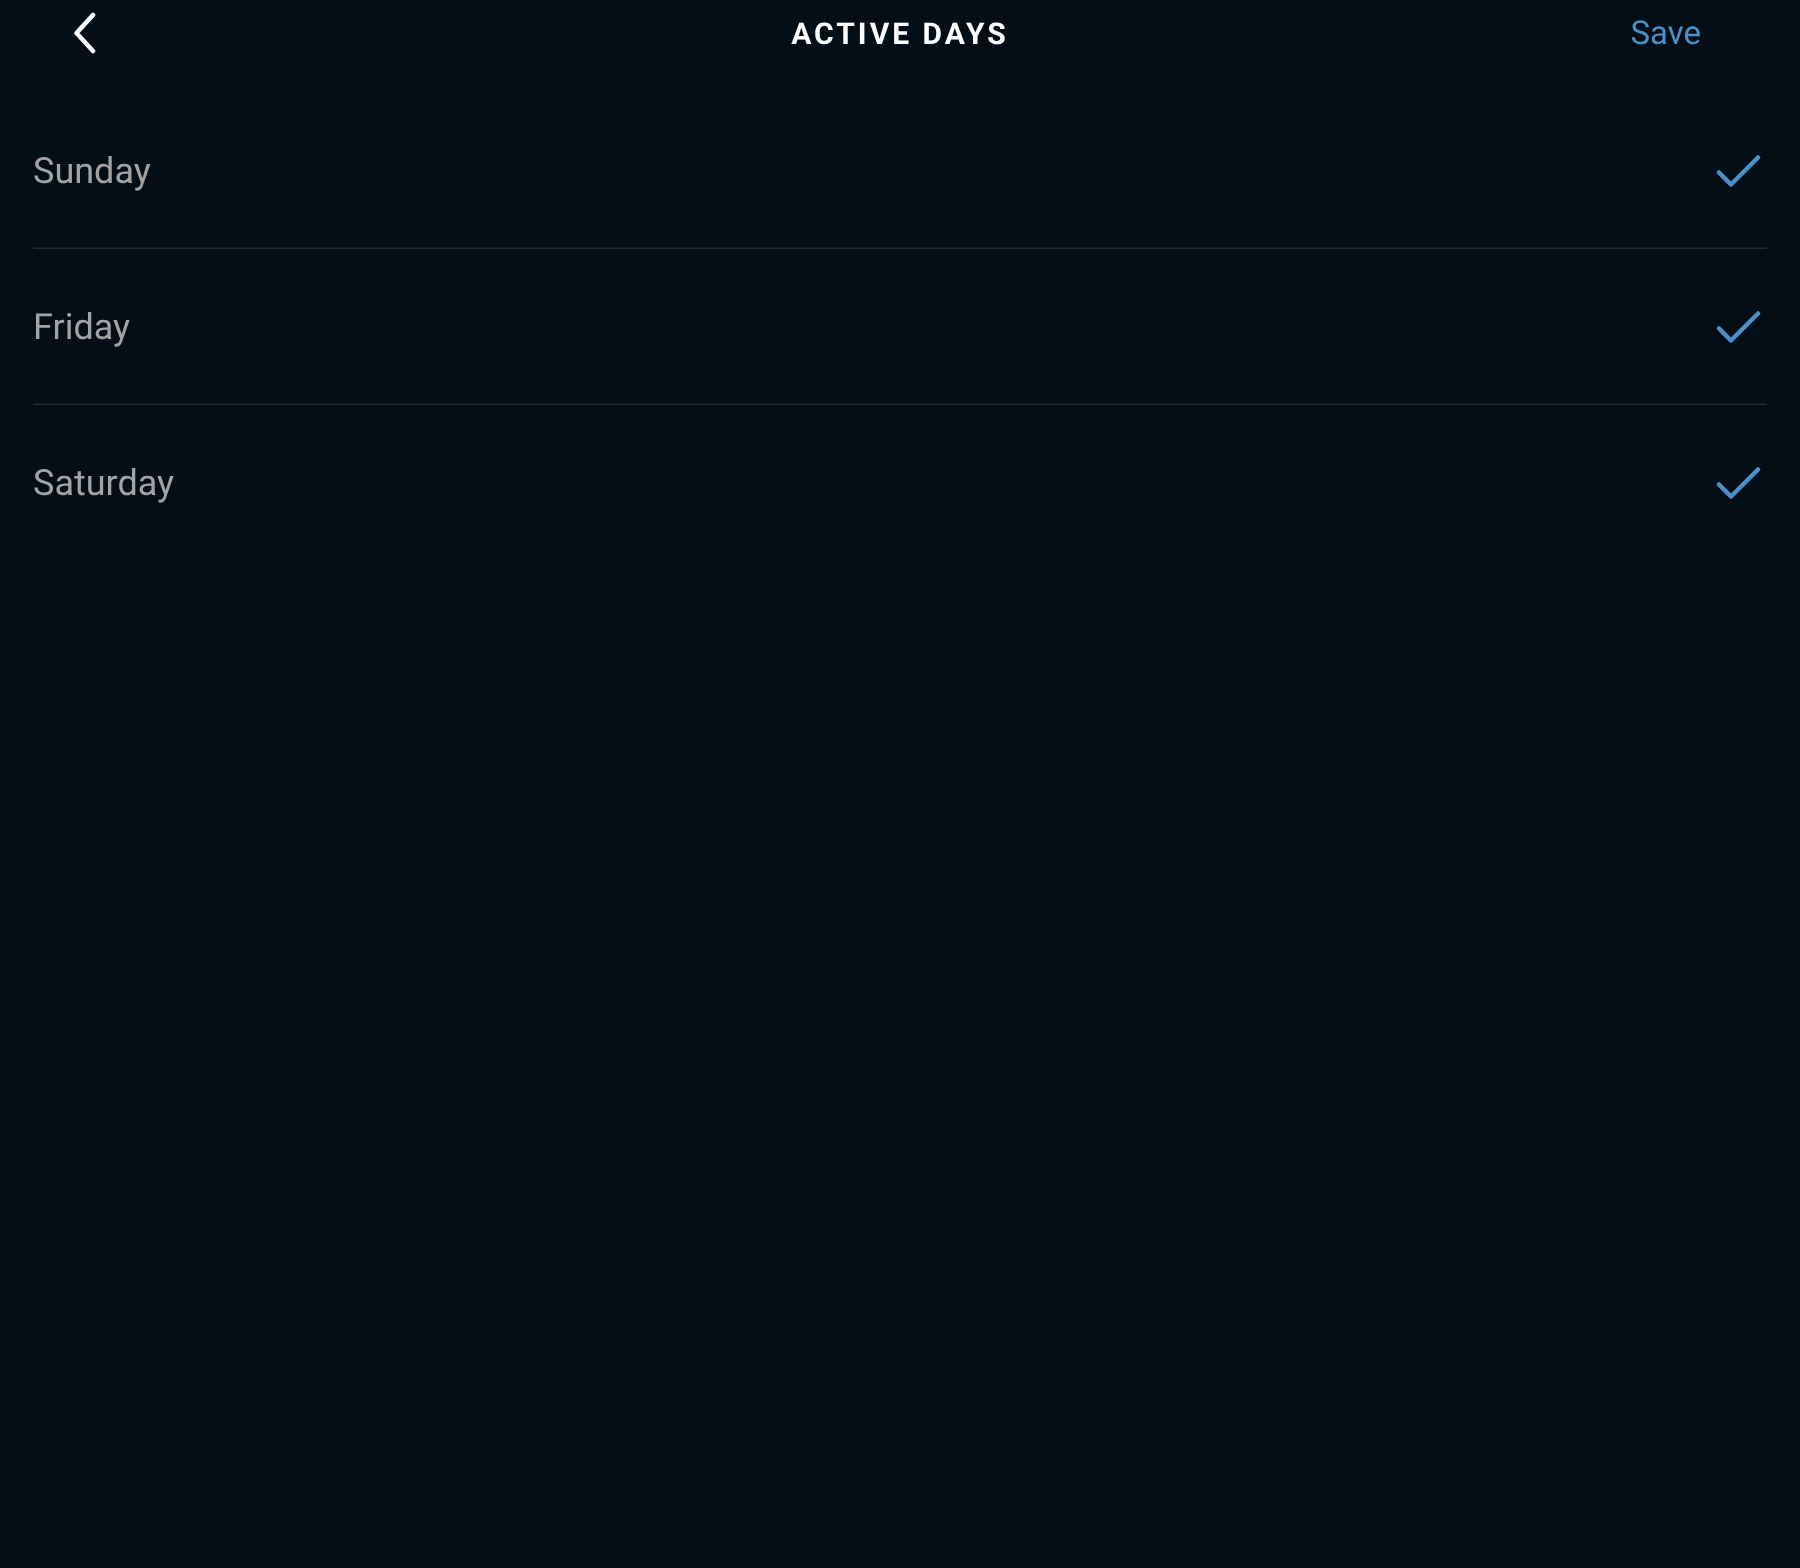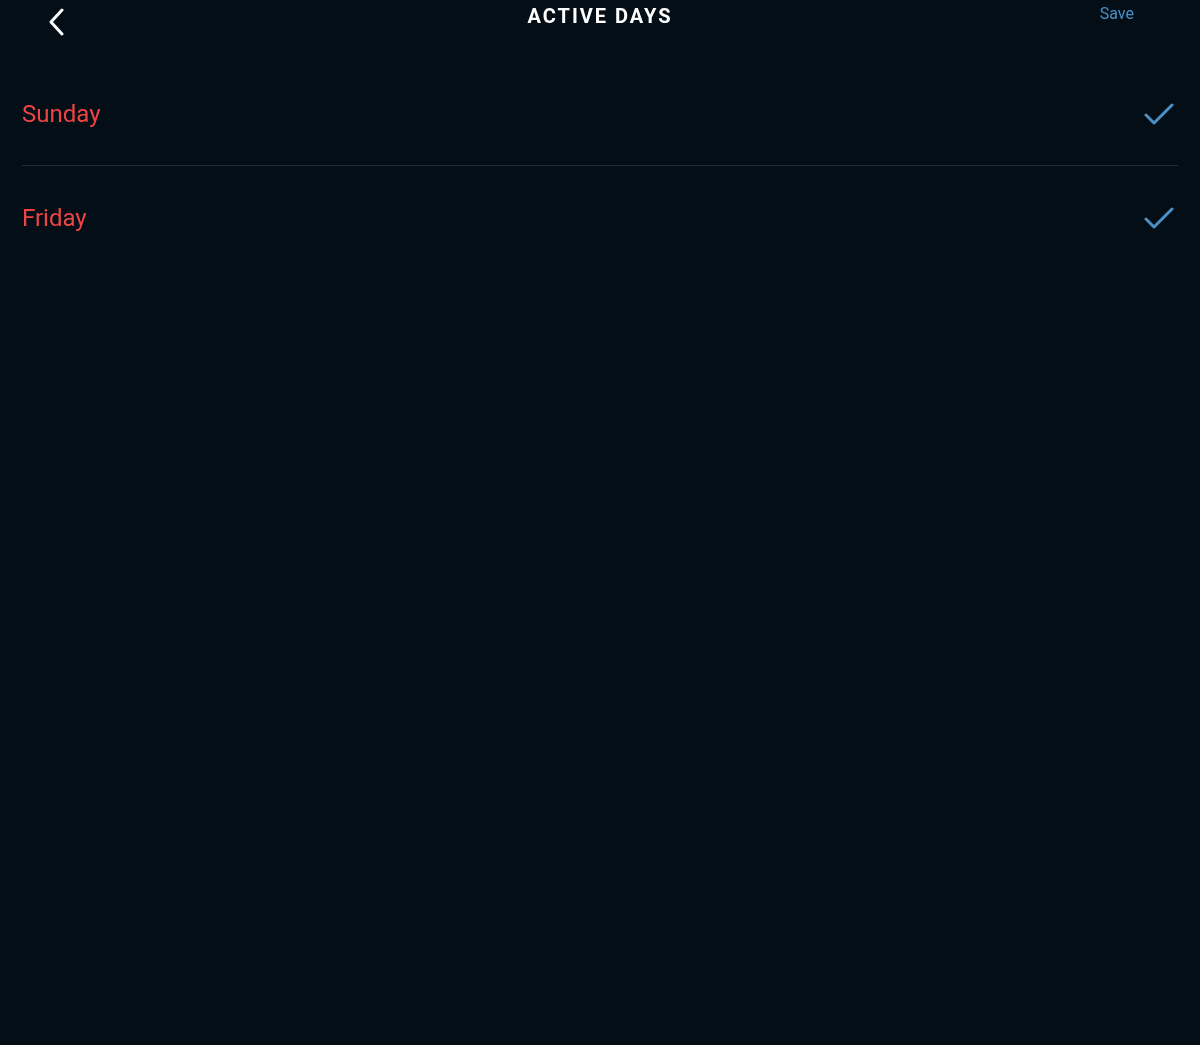--- a/index.html
+++ b/index.html
@@ -10,22 +10,23 @@
     body {
       background-color: #030e17;
       width: 1200px;
       height: 1045px;
       font-family: -apple-system, BlinkMacSystemFont, "Segoe UI", Roboto, "Helvetica Neue", Arial, sans-serif;
       color: #ffffff;
       overflow: hidden;
     }
     .header {
       display: flex;
+      align-items: center;
       justify-content: space-between;
-      padding: 4px 48px;
+      padding: 17px 48px;
       height: 44px;
     }
     .back-button {
       cursor: pointer;
       display: flex;
       align-items: center;
       justify-content: center;
     }
     .back-button svg {
       width: 18px;
@@ -35,42 +36,42 @@
       color: #ffffff;
       font-size: 20px;
       font-weight: 700;
       letter-spacing: 2px;
       position: absolute;
       left: 50%;
       transform: translateX(-50%);
     }
     .save-button {
       color: #4a90c7;
-      font-size: 16px;
+      font-size: 22px;
       font-weight: 400;
       cursor: pointer;
       padding-right: 18px;
     }
     .list {
       padding: 0 22px;
       margin-top: 18px;
     }
     .list-item {
       display: flex;
       align-items: center;
       justify-content: space-between;
       height: 104px;
       border-bottom: 1px solid #232b32;
       cursor: pointer;
     }
     .list-item:last-child {
       border-bottom: none;
     }
     .list-item-label {
-      color: #ef4444;
+      color: #a3a3a3;
       font-size: 24px;
       font-weight: 400;
     }
     .check-icon {
       display: flex;
       align-items: center;
       justify-content: center;
       padding-right: 4px;
     }
     .check-icon svg {
@@ -101,13 +102,21 @@
     </span>
   </div>
   <div class="list-item">
     <span class="list-item-label">Friday</span>
     <span class="check-icon">
       <svg viewBox="0 0 30 24" fill="none" stroke="#4a90c7" stroke-width="3" stroke-linecap="round" stroke-linejoin="round">
         <polyline points="2,13 10,21 28,3"></polyline>
       </svg>
     </span>
   </div>
+  <div class="list-item">
+    <span class="list-item-label">Saturday</span>
+    <span class="check-icon">
+      <svg viewBox="0 0 30 24" fill="none" stroke="#4a90c7" stroke-width="3" stroke-linecap="round" stroke-linejoin="round">
+        <polyline points="2,13 10,21 28,3"></polyline>
+      </svg>
+    </span>
+  </div>
 </div>
 
 </body></html>

